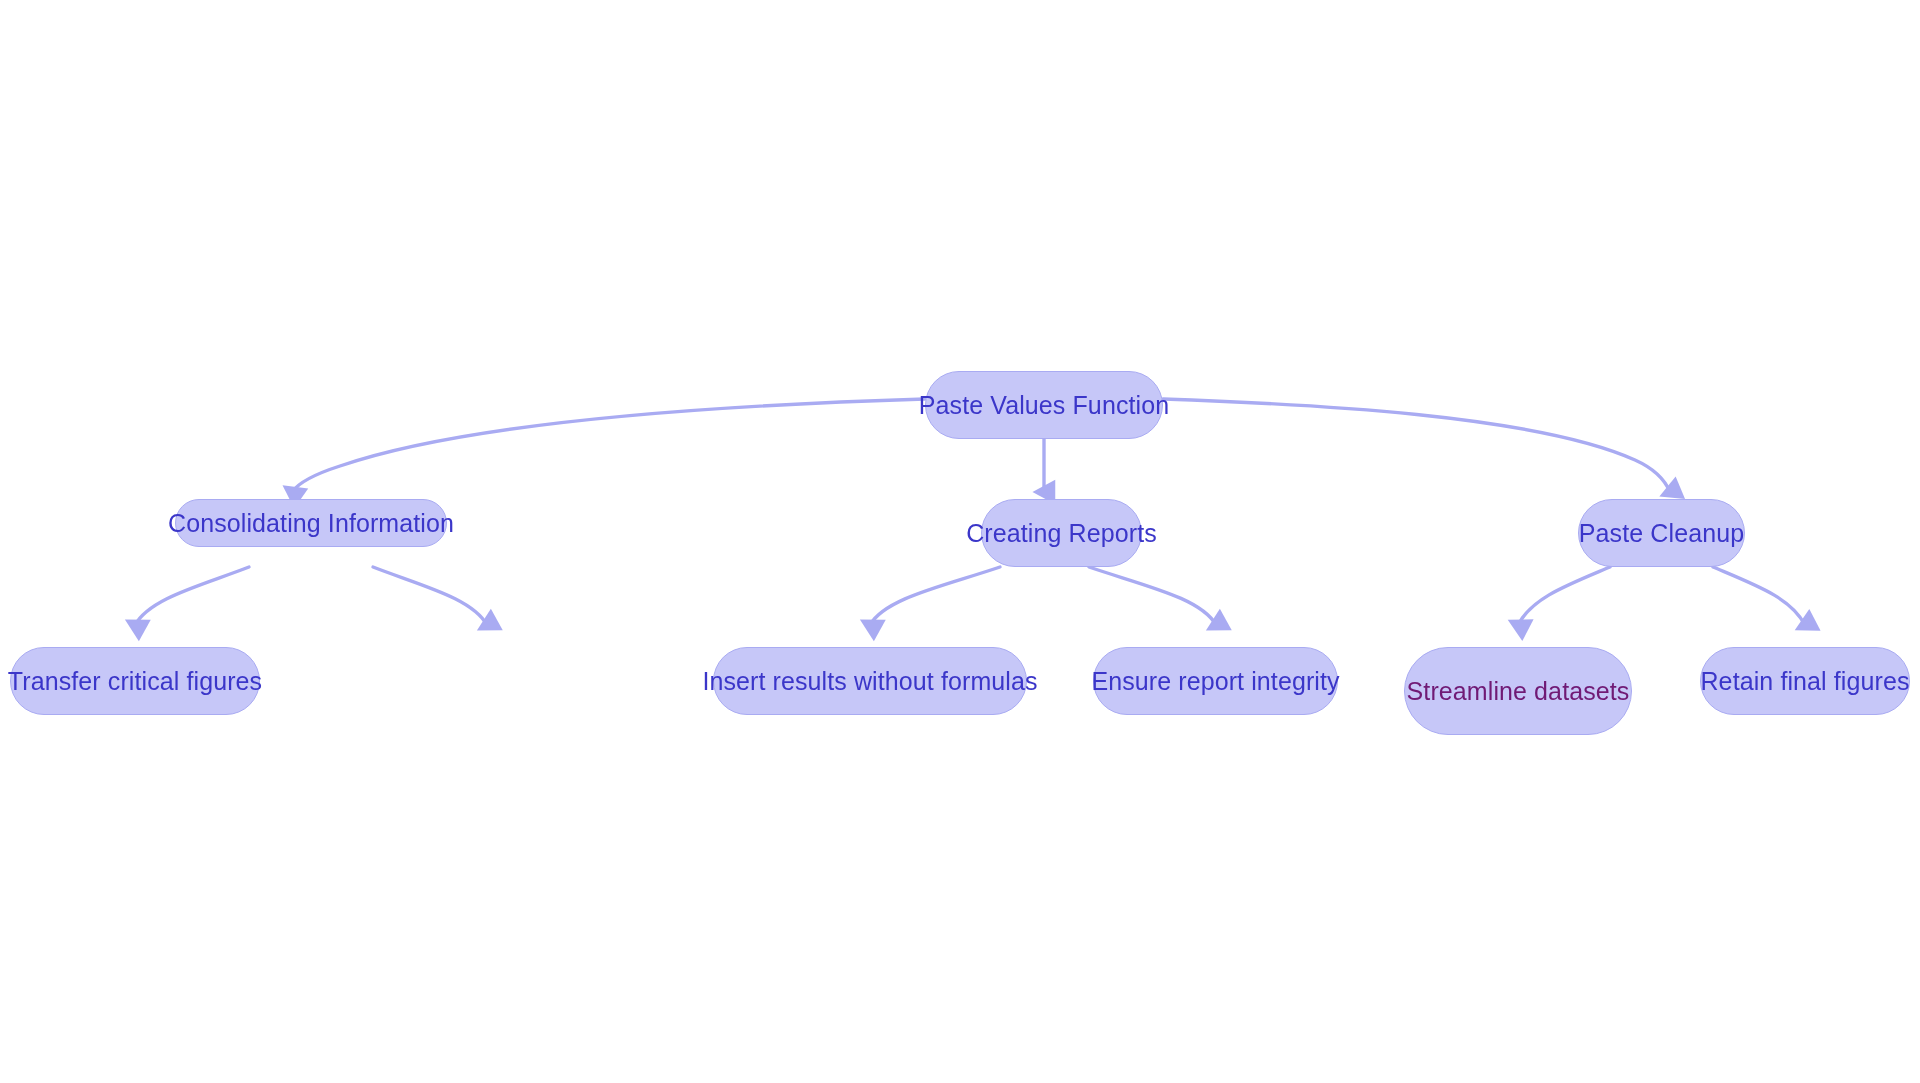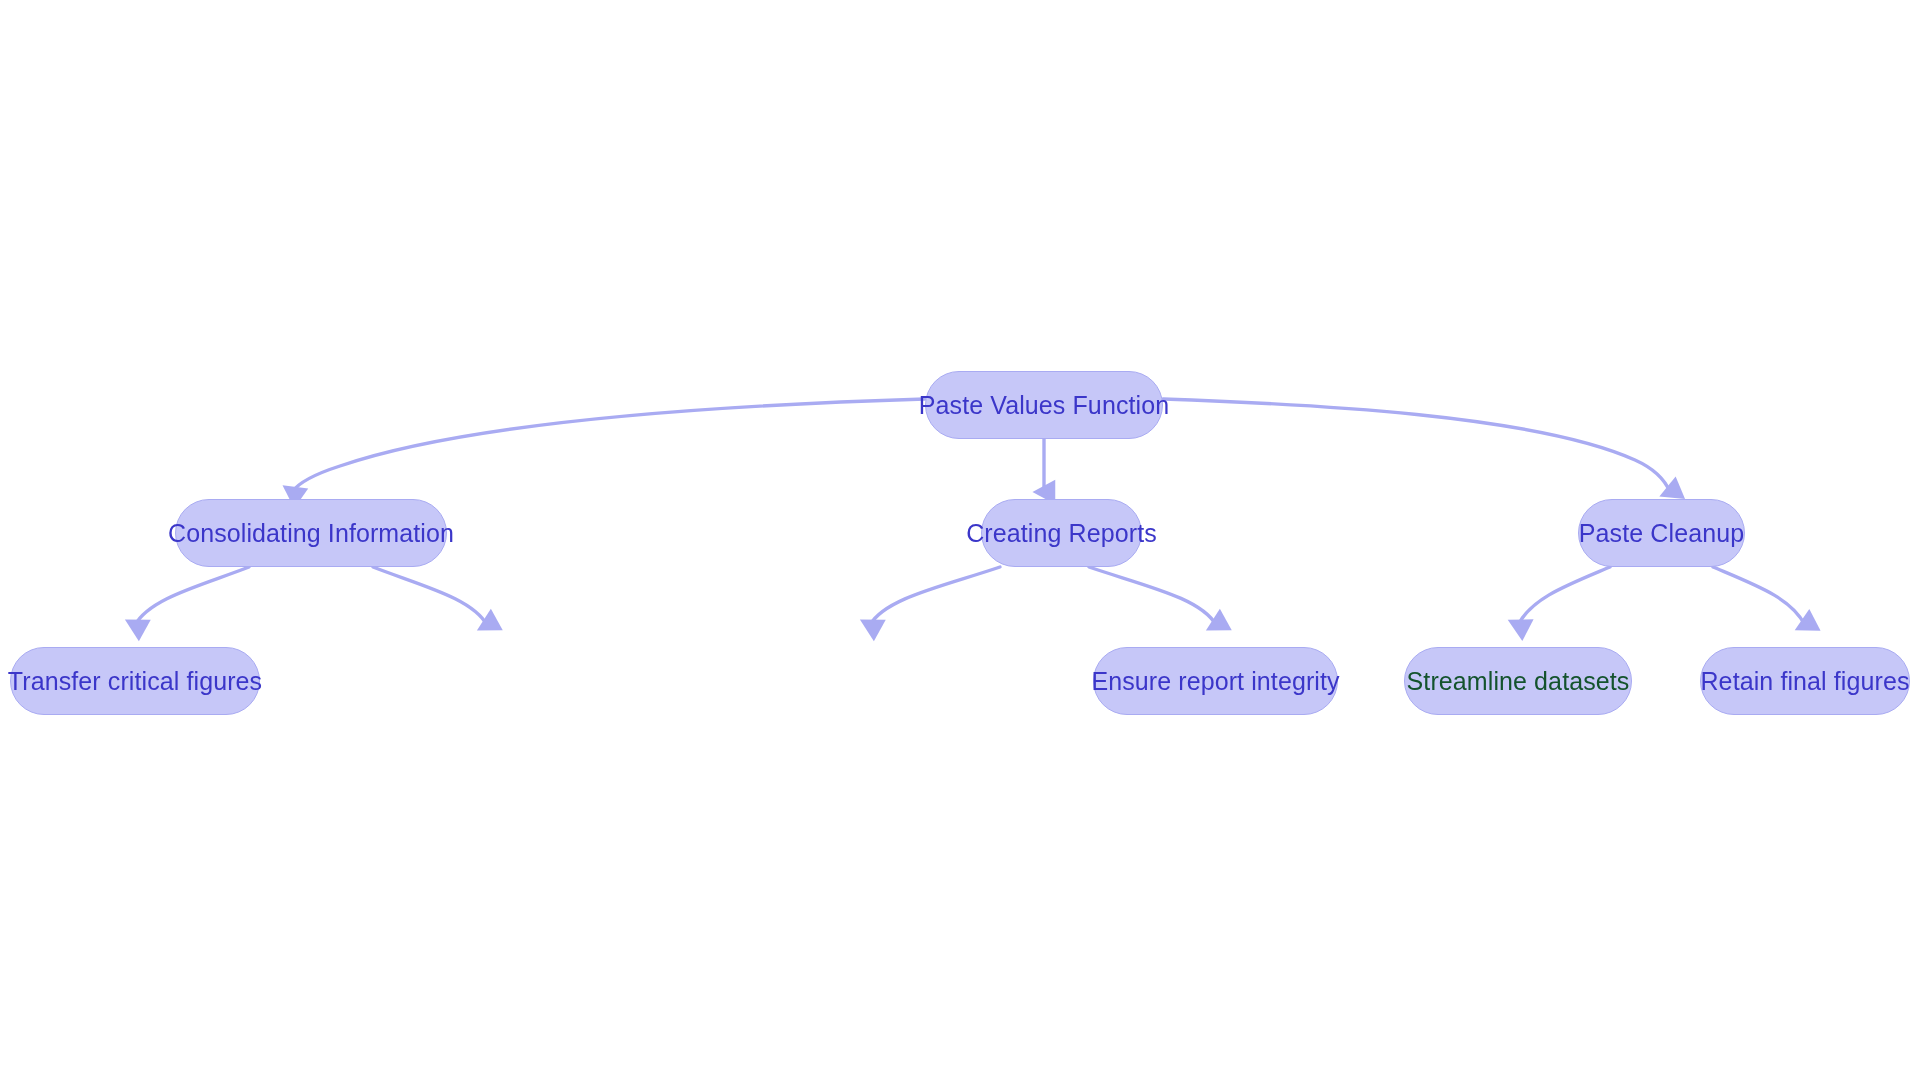--- a/index.html
+++ b/index.html
@@ -73,35 +73,38 @@
     <path d="M 1000 567 C 944 586, 885 598, 870 625" fill="none" stroke="#a9abf2" stroke-width="3.4" stroke-linecap="round" marker-end="url(#arrowhead)"></path>
     <path d="M 1089 567 C 1145 586, 1201 598, 1216 625" fill="none" stroke="#a9abf2" stroke-width="3.4" stroke-linecap="round" marker-end="url(#arrowhead)"></path>
 
     <path d="M 1610 567 C 1565 586, 1532 598, 1518 625" fill="none" stroke="#a9abf2" stroke-width="3.4" stroke-linecap="round" marker-end="url(#arrowhead)"></path>
     <path d="M 1713 567 C 1758 586, 1791 598, 1805 625" fill="none" stroke="#a9abf2" stroke-width="3.4" stroke-linecap="round" marker-end="url(#arrowhead)"></path>
   </svg>
 
   <div class="node" style="left: 925px; top: 371px; width: 238px; height: 68px; background: rgb(198, 199, 248); border-color: rgb(169, 171, 242); color: rgb(59, 54, 201);">
     <span class="node-label">Paste Values Function</span>
   </div>
-  <div class="node" style="left: 175px; top: 499px; width: 272px; height: 68px; background: rgb(198, 199, 248); border-color: rgb(169, 171, 242); color: rgb(59, 54, 201);">
+  <div class="node" style="left: 175px; top: 499px; width: 272px; height: 48px; background: rgb(198, 199, 248); border-color: rgb(169, 171, 242); color: rgb(59, 54, 201);">
     <span class="node-label">Consolidating Information</span>
   </div>
   <div class="node" style="left: 981px; top: 499px; width: 161px; height: 68px; background: rgb(198, 199, 248); border-color: rgb(169, 171, 242); color: rgb(59, 54, 201);">
     <span class="node-label">Creating Reports</span>
   </div>
   <div class="node" style="left: 1578px; top: 499px; width: 167px; height: 68px; background: rgb(198, 199, 248); border-color: rgb(169, 171, 242); color: rgb(59, 54, 201);">
     <span class="node-label">Paste Cleanup</span>
   </div>
   <div class="node" style="left: 10px; top: 647px; width: 250px; height: 68px; background: rgb(198, 199, 248); border-color: rgb(169, 171, 242); color: rgb(59, 54, 201);">
     <span class="node-label">Transfer critical figures</span>
   </div>
+  <div class="node" style="left: 713px; top: 647px; width: 314px; height: 68px; background: rgb(198, 199, 248); border-color: rgb(169, 171, 242); color: rgb(59, 54, 201);">
+    <span class="node-label">Insert results without formulas</span>
+  </div>
   <div class="node" style="left: 1093px; top: 647px; width: 245px; height: 68px; background: rgb(198, 199, 248); border-color: rgb(169, 171, 242); color: rgb(59, 54, 201);">
     <span class="node-label">Ensure report integrity</span>
   </div>
-  <div class="node" style="left: 1404px; top: 647px; width: 228px; height: 68px; background: rgb(198, 199, 248); border-color: rgb(169, 171, 242); color: #14532d;">
+  <div class="node" style="left: 1404px; top: 647px; width: 228px; height: 88px; background: rgb(198, 199, 248); border-color: rgb(169, 171, 242); color: #701a75;">
     <span class="node-label">Streamline datasets</span>
   </div>
   <div class="node" style="left: 1700px; top: 647px; width: 210px; height: 68px; background: rgb(198, 199, 248); border-color: rgb(169, 171, 242); color: rgb(59, 54, 201);">
     <span class="node-label">Retain final figures</span>
   </div>
 
 </div>
 
 </body></html>

